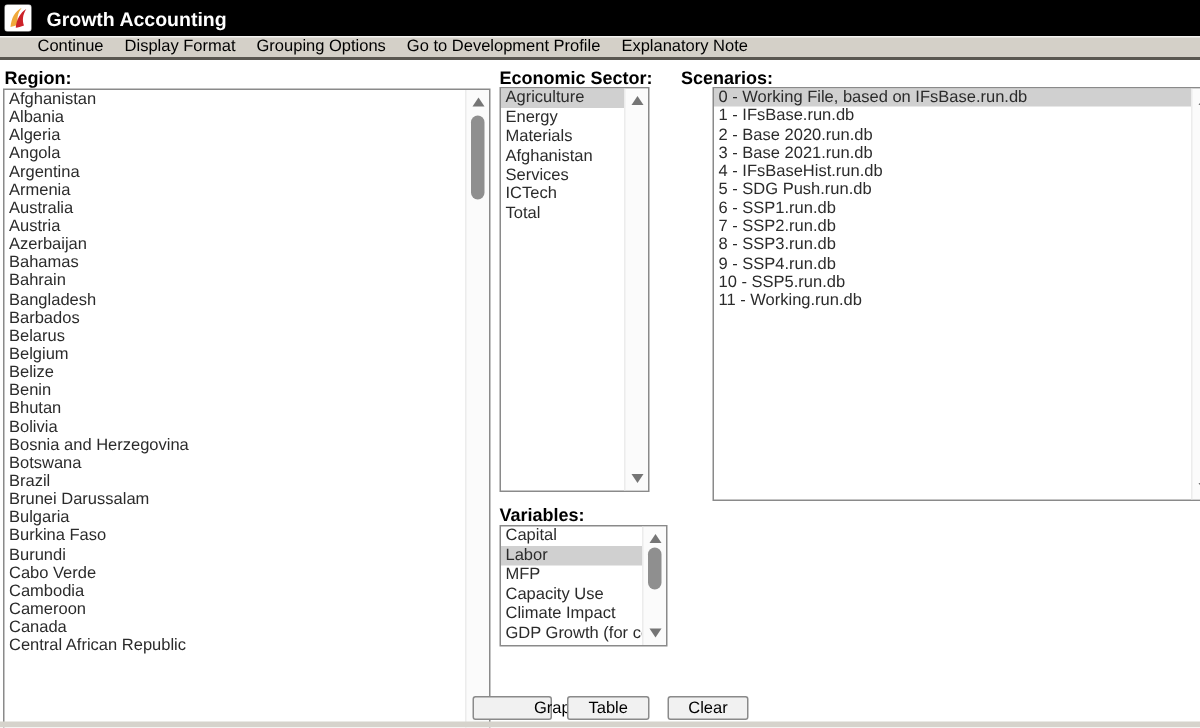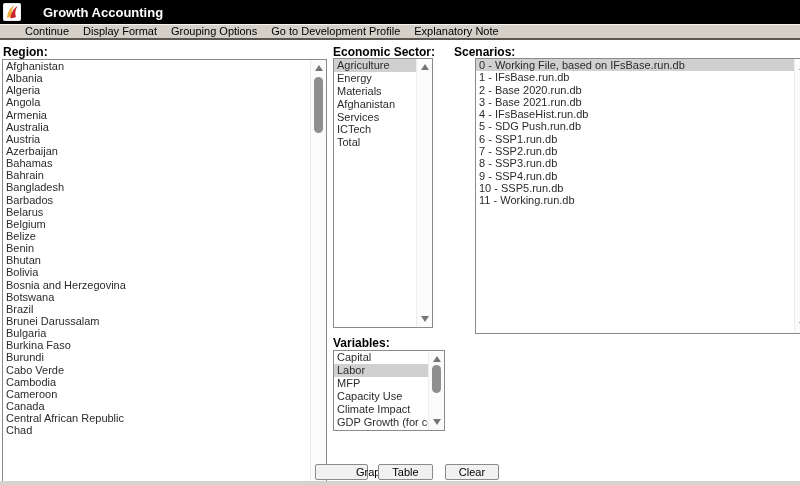--- a/index.html
+++ b/index.html
@@ -10,21 +10,21 @@
     background:#ffffff;
     overflow:hidden;
   }
 
   
   .titlebar {
     position:absolute; left:0; top:0; width:800px; height:24px;
     background:#000000; display:flex; align-items:center;
   }
   .app-icon { width:18px; height:18px; margin-left:3px; flex:0 0 auto; }
-  .window-title { color:#ffffff; font-weight:bold; font-size:13px; margin-left:22px; }
+  .window-title { color:#ffffff; font-weight:bold; font-size:13px; margin-left:10px; }
 
   
   .menubar {
     position:absolute; left:0; top:24px; width:800px; height:16px;
     background:#d4d0c8; border-bottom:2px solid #5a5751;
     box-shadow: inset 0 1px 0 rgba(255,255,255,0.75);
     display:flex; align-items:center; padding-left:18px;
   }
   .menu-item {
     font-size:11px; color:#000; padding:0 7px; line-height:14px;
@@ -107,20 +107,21 @@
 <div class="panel-label" id="sector-label">Economic Sector:</div>
 <div class="panel-label" id="scenarios-label">Scenarios:</div>
 <div class="panel-label" id="variables-label">Variables:</div>
 
 <div class="listbox" id="region-box">
   <div class="list-rows">
       <div class="list-row">Afghanistan</div>
       <div class="list-row">Albania</div>
       <div class="list-row">Algeria</div>
       <div class="list-row">Angola</div>
+      <div class="list-row">Argentina</div>
       <div class="list-row">Armenia</div>
       <div class="list-row">Australia</div>
       <div class="list-row">Austria</div>
       <div class="list-row">Azerbaijan</div>
       <div class="list-row">Bahamas</div>
       <div class="list-row">Bahrain</div>
       <div class="list-row">Bangladesh</div>
       <div class="list-row">Barbados</div>
       <div class="list-row">Belarus</div>
       <div class="list-row">Belgium</div>
@@ -133,21 +134,20 @@
       <div class="list-row">Brazil</div>
       <div class="list-row">Brunei Darussalam</div>
       <div class="list-row">Bulgaria</div>
       <div class="list-row">Burkina Faso</div>
       <div class="list-row">Burundi</div>
       <div class="list-row">Cabo Verde</div>
       <div class="list-row">Cambodia</div>
       <div class="list-row">Cameroon</div>
       <div class="list-row">Canada</div>
       <div class="list-row">Central African Republic</div>
-      <div class="list-row">Chad</div>
     </div>
   <div class="vscroll">
     <div class="scroll-arrow arrow-up"></div>
     <div class="scroll-thumb" id="region-thumb"></div>
     <div class="scroll-arrow arrow-down"></div>
   </div>
 </div>
 
 <div class="listbox" id="sector-box">
   <div class="list-rows">

